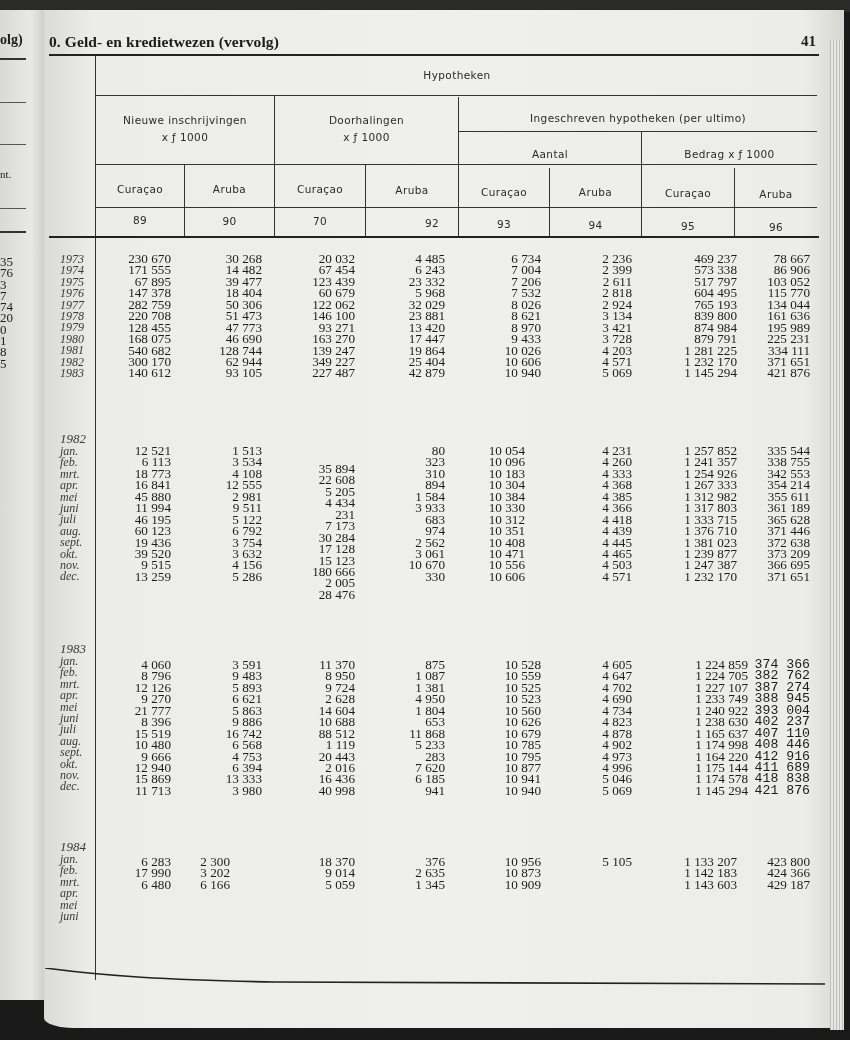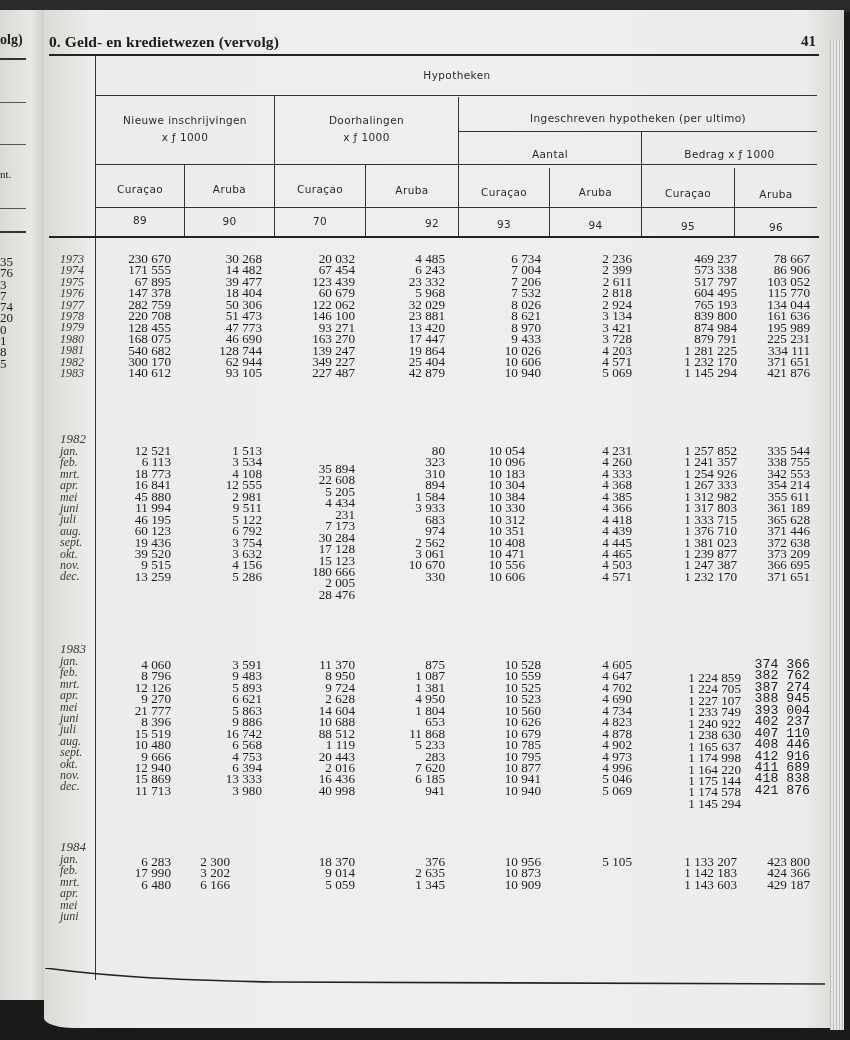--- a/index.html
+++ b/index.html
@@ -459,21 +459,21 @@
       <div>4 690</div>
       <div>4 734</div>
       <div>4 823</div>
       <div>4 878</div>
       <div>4 902</div>
       <div>4 973</div>
       <div>4 996</div>
       <div>5 046</div>
       <div>5 069</div>
     </div>
-    <div class="col" style="top: 659px; right: 109px; margin-top: 13px;">
+    <div class="col" style="top: 659px; right: 102px;">
       <div>1 224 859</div>
       <div>1 224 705</div>
       <div>1 227 107</div>
       <div>1 233 749</div>
       <div>1 240 922</div>
       <div>1 238 630</div>
       <div>1 165 637</div>
       <div>1 174 998</div>
       <div>1 164 220</div>
       <div>1 175 144</div>

